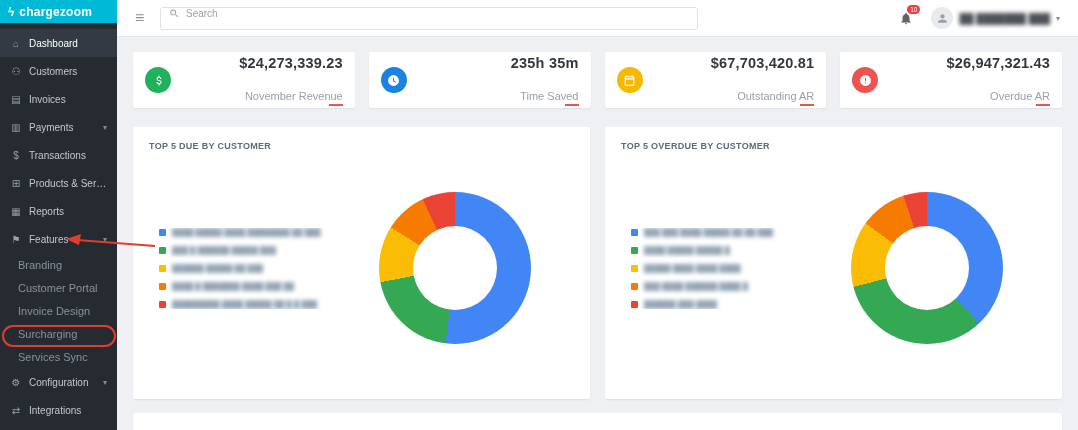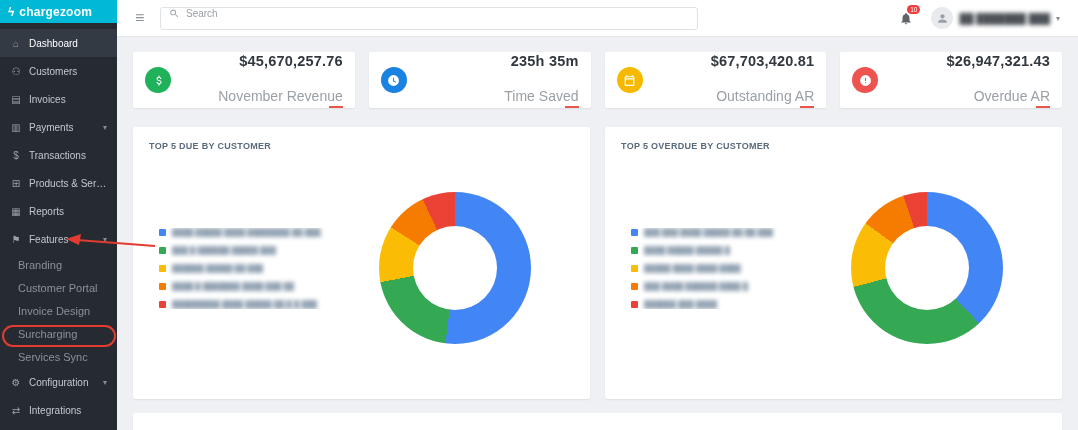--- a/index.html
+++ b/index.html
@@ -41,21 +41,21 @@
 
   
   .main{position:absolute;left:117px;top:37px;width:961px;height:393px;padding:15px 16px;overflow:hidden}
   .kpi-row{display:flex;gap:14px}
   .kpi{flex:1;background:#fff;height:56px;border-radius:2px;box-shadow:0 1px 2px rgba(0,0,0,.07);
     display:flex;align-items:center;padding:0 12px}
   .kpi-ic{width:26px;height:26px;border-radius:50%;display:flex;align-items:center;
     justify-content:center;flex:none}
   .kpi-body{margin-left:auto;text-align:right;display:flex;flex-direction:column;align-items:flex-end}
   .kpi-value{font-size:14.5px;font-weight:bold;color:#32383e;letter-spacing:.2px}
-  .kpi-label{font-size:14px;color:#9aa0a6;margin-top:19px}
+  .kpi-label{font-size:11px;color:#9aa0a6;margin-top:19px}
   .kpi-accent{width:14px;height:2px;background:#e8564a;margin-top:2px}
 
   .charts-row{display:flex;gap:15px;margin-top:19px;height:272px}
   .panel{flex:1;background:#fff;border-radius:2px;box-shadow:0 1px 2px rgba(0,0,0,.07);
     padding:14px 16px;display:flex;flex-direction:column;overflow:hidden}
   .panel-title{font-size:9px;font-weight:bold;color:#5a6b7b;letter-spacing:.3px}
   .panel-body{flex:1;display:flex;align-items:center}
   .legend{width:44%;padding-left:10px;display:flex;flex-direction:column;gap:9px;overflow:hidden}
   .lg-item{display:flex;align-items:center;gap:6px;min-width:0}
   .lg-sq{width:7px;height:7px;border-radius:1px;flex:none}
@@ -174,21 +174,21 @@
 
   <main class="main">
     <div class="kpi-row">
         <div class="kpi">
           <span class="kpi-ic" style="background:#1fb25a">
             <svg width="13" height="13" viewBox="0 0 24 24">
               <path fill="#fff" d="M12 3v2.2c-2 .4-3.6 1.6-3.6 3.5 0 2.3 1.9 3.4 4.6 4.1 2.4.6 2.9 1.4 2.9 2.3 0 .7-.5 1.7-2.6 1.7-2 0-2.8-.9-2.9-2H8.2c.1 2.1 1.7 3.3 3.6 3.7V21h2.4v-2.1c2-.4 3.5-1.5 3.5-3.5 0-2.8-2.4-3.7-4.6-4.3-2.2-.6-2.9-1.2-2.9-2.1 0-1 1-1.8 2.6-1.8 1.7 0 2.4.8 2.4 2h2.2c-.1-1.7-1.1-3.2-3.1-3.7V3h-2.3z"></path>
             </svg>
           </span>
           <span class="kpi-body">
-            <span class="kpi-value">$45,670,257.76</span>
+            <span class="kpi-value">$24,273,339.23</span>
             <span class="kpi-label">November Revenue</span>
             <span class="kpi-accent"></span>
           </span>
         </div>
         <div class="kpi">
           <span class="kpi-ic" style="background:#1a83e2">
             <svg width="13" height="13" viewBox="0 0 24 24">
               <path fill="#fff" d="M12 2a10 10 0 1 0 .1 20A10 10 0 0 0 12 2zm4.2 14.2L11 13.2V7h1.8v5.2l4.2 2.5-.8 1.5z"></path>
             </svg>
           </span>

